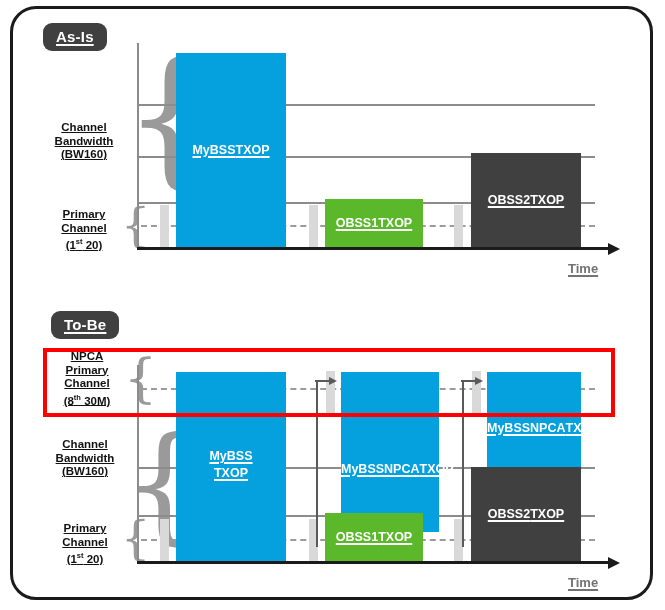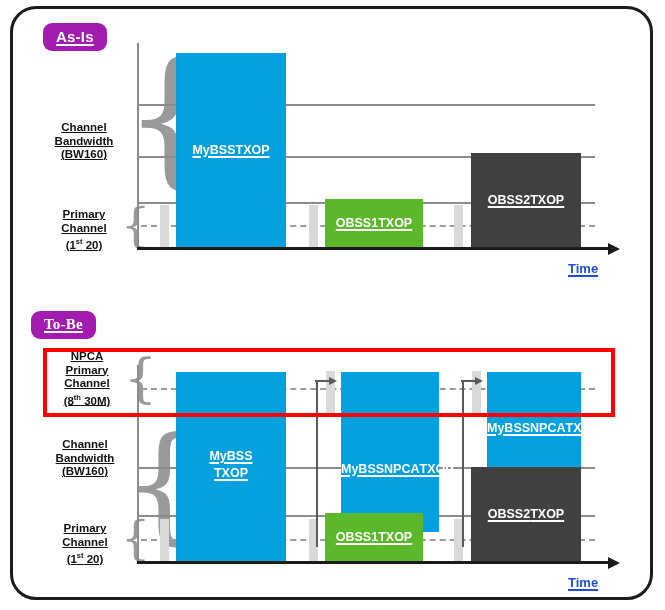--- a/index.html
+++ b/index.html
@@ -11,21 +11,21 @@
   
   #frame{
     position:absolute;left:10px;top:6px;width:643px;height:594px;
     border:3px solid #1b1b1b;border-radius:26px;box-sizing:border-box;
     background:#fff;
   }
 
   
   .panel{position:absolute;left:0;top:0;width:100%;height:100%;}
   .badge{
-    position:absolute;background:#a21caf;border-radius:9px;
+    position:absolute;background:#404040;border-radius:9px;
     color:#ffffff;font-weight:bold;font-size:15px;
     padding:5px 13px 6px 13px;letter-spacing:.2px;
     text-decoration:underline;text-underline-offset:2px;
     text-decoration-thickness:2px;
   }
 
   
   .rowlabel{
     position:absolute;text-align:center;font-weight:bold;
     font-size:11.5px;line-height:13.5px;color:#111;
@@ -45,21 +45,21 @@
     position:absolute;height:0;border-top:2px dashed #9b9b9b;
   }
   .vaxis{position:absolute;width:2px;background:#8c8c8c;}
   .baseline{position:absolute;height:3px;background:#1b1b1b;}
   .arrowhead{
     position:absolute;width:0;height:0;
     border-top:6px solid transparent;border-bottom:6px solid transparent;
     border-left:12px solid #1b1b1b;
   }
   .timelabel{
-    position:absolute;font-weight:bold;font-size:13px;color:#1d4ed8;
+    position:absolute;font-weight:bold;font-size:13px;color:#737373;
     text-decoration:underline;text-underline-offset:2px;
     text-decoration-thickness:2px;
   }
 
   
   .block{
     position:absolute;box-sizing:border-box;
     display:flex;flex-direction:row;align-items:center;
     justify-content:center;color:#ffffff;font-weight:bold;
     font-size:12.5px;line-height:17px;text-align:center;
@@ -141,21 +141,21 @@
       <span>TXOP</span>
     </div>
 
     <div class="baseline" style="left:124px;top:238px;width:473px;"></div>
     <div class="arrowhead" style="left:595px;top:233.5px;"></div>
     <div class="timelabel" style="left:555px;top:252px;">Time</div>
   </div>
 
   <div class="panel">
 
-    <div class="badge" style="left:18px;top:302px;font-family:Liberation Serif, serif;">To-Be</div>
+    <div class="badge" style="left:38px;top:302px;">To-Be</div>
 
     <div class="rowlabel" style="left:34px;top:341px;width:80px;">
       <span class="ln">NPCA</span>
       <span class="ln">Primary</span>
       <span class="ln">Channel</span>
       <span class="ln"><span>(8</span><sup>th</sup><span> 30M)</span></span>
     </div>
 
     <div class="rowlabel" style="left:32px;top:429px;width:80px;">
       <span class="ln">Channel</span>

